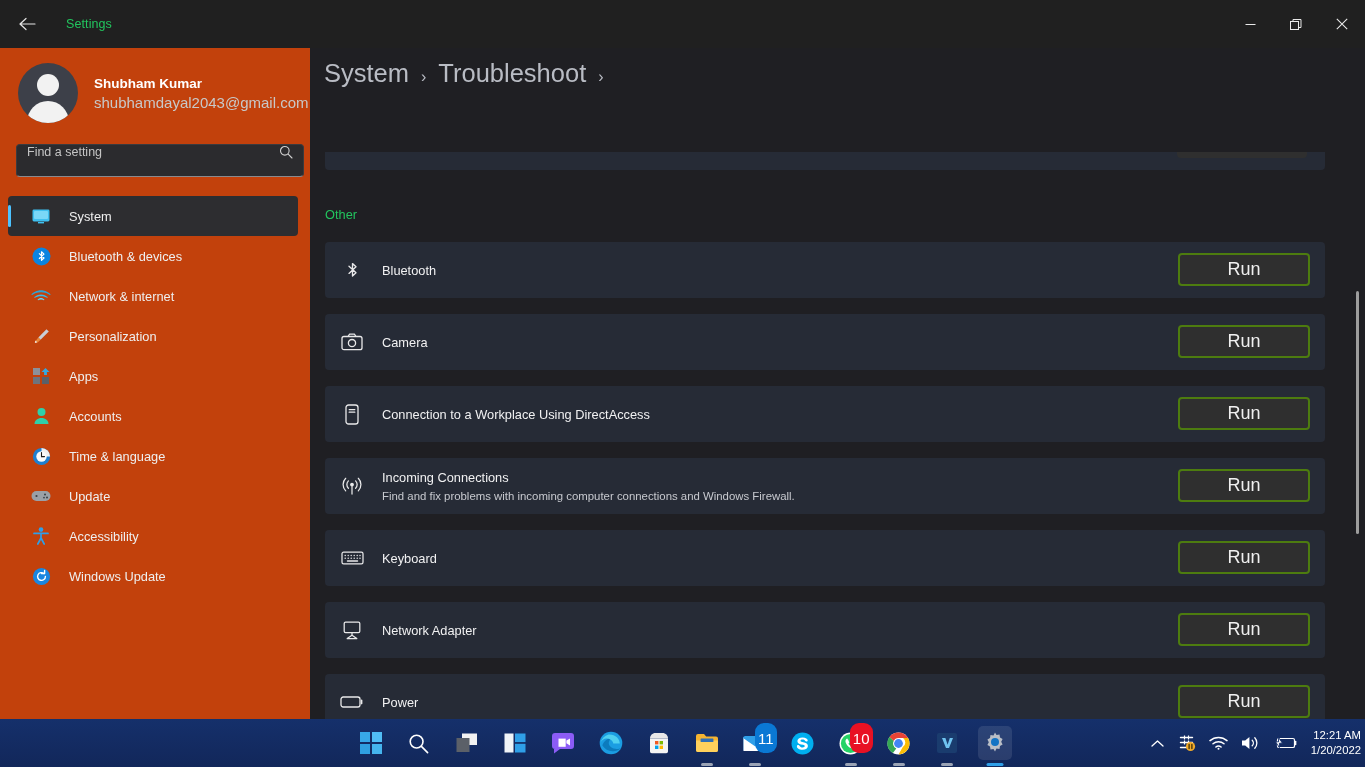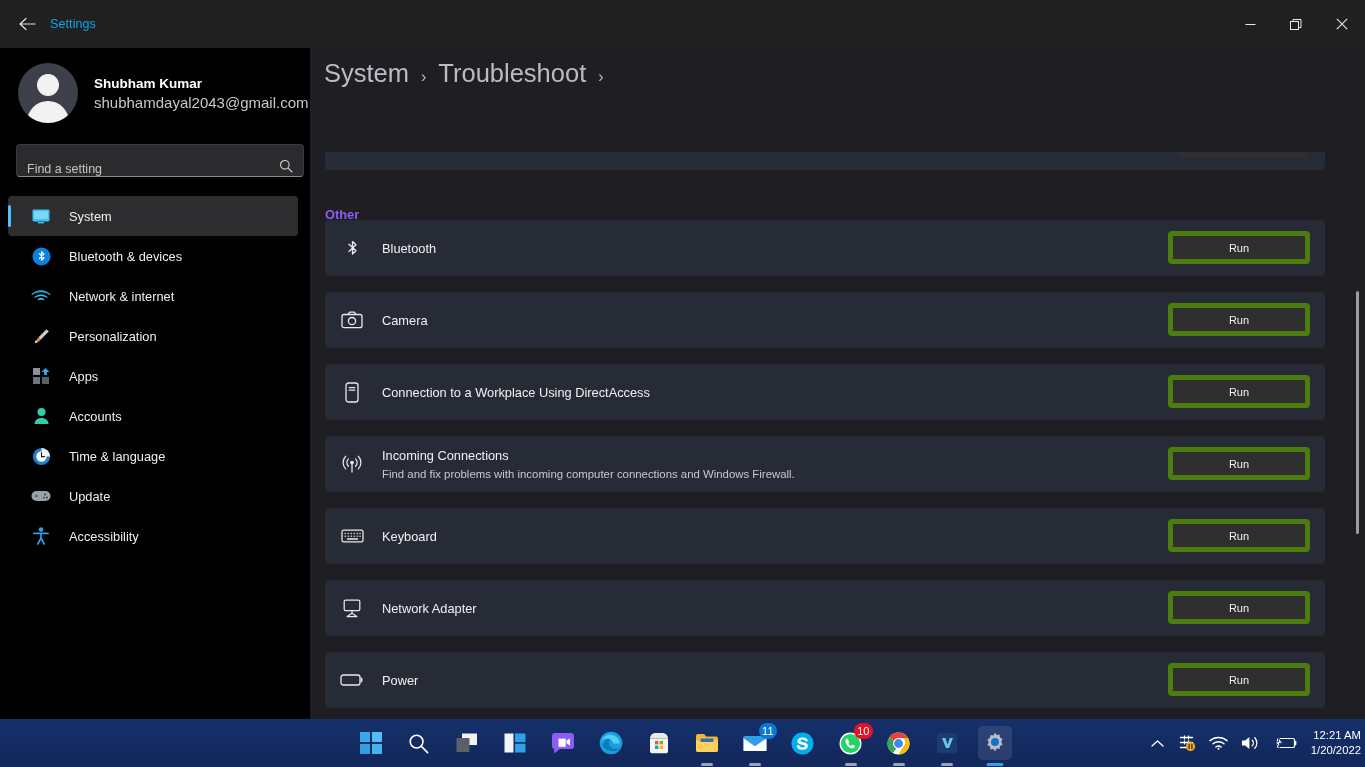--- a/index.html
+++ b/index.html
@@ -14,32 +14,32 @@
   
   .titlebar {
     position: absolute; top: 0; left: 0; width: 1365px; height: 48px;
     background: #202020; display: flex; align-items: center;
   }
   .back-btn {
     width: 44px; height: 32px; margin-left: 6px; border-radius: 4px;
     display: flex; align-items: center; justify-content: center;
     color: #e6e6e6; font-size: 17px;
   }
-  .title-text { margin-left: 0; font-size: 12.5px; color: #0ea5e9; letter-spacing: .1px; }
+  .title-text { margin-left: 16px; font-size: 12.5px; color: #22c55e; letter-spacing: .1px; }
   .win-controls { position: absolute; right: 0; top: 0; height: 48px; display: flex; }
   .win-btn {
     width: 46px; height: 48px; display: flex; align-items: center; justify-content: center;
     color: #e8e8e8;
   }
   .win-btn svg { display: block; }
 
   
   .sidebar {
     position: absolute; top: 48px; left: 0; width: 310px; height: 671px;
-    background: #000000;
+    background: #c2410c;
   }
   .account { display: flex; align-items: center; padding: 12px 0 0 18px; height: 78px; }
   .avatar {
     width: 60px; height: 60px; border-radius: 50%; background: #3d4049;
     position: relative; overflow: hidden; flex: 0 0 auto;
   }
   .avatar .head {
     position: absolute; width: 22px; height: 22px; border-radius: 50%;
     background: #f2f2f2; left: 19px; top: 11px;
   }
@@ -47,21 +47,21 @@
     position: absolute; width: 42px; height: 30px; border-radius: 21px 21px 0 0;
     background: #f2f2f2; left: 9px; top: 38px;
   }
   .acct-text { margin-left: 16px; }
   .acct-name { font-size: 13.5px; font-weight: bold; color: #ffffff; line-height: 18px; }
   .acct-mail { font-size: 15px; color: #c8c8c8; line-height: 17px; margin-top: 1px; }
 
   .searchbox {
     margin: 18px 0 0 16px; width: 288px; height: 33px; background: #2b2b2e;
     border: 1px solid #3a3a3e; border-bottom: 1px solid #8a8a8e;
-    border-radius: 4px; display: flex; align-items: flex-end; padding: 0 10px;
+    border-radius: 4px; display: flex; align-items: flex-start; padding: 0 10px;
   }
   .searchbox input {
     flex: 1; background: transparent; border: none; outline: none;
     color: #d6d6d6; font-size: 12.5px; font-family: "Liberation Sans", sans-serif;
   }
   .searchbox input::placeholder { color: #c5c5c5; }
   .search-icon { color: #d0d0d0; font-size: 13px; }
 
   .navlist { margin-top: 19px; }
   .navitem {
@@ -94,39 +94,39 @@
     position: absolute; left: 15px; top: 48px; width: 1000px; height: 18px;
     background: #262b36; border-radius: 0 0 4px 4px;
   }
   .partial-top-btn {
     position: absolute; right: 18px; top: 0; width: 130px; height: 6px;
     background: #2f2f2f; border-radius: 0 0 4px 4px;
   }
 
   .section-head {
     position: absolute; left: 15px; top: 103px;
-    font-size: 12.8px; font-weight: bold; color: #8b5cf6;
-  }
-
-  .rows { position: absolute; left: 15px; top: 116px; width: 1000px; }
+    font-size: 12.8px; font-weight: normal; color: #22c55e;
+  }
+
+  .rows { position: absolute; left: 15px; top: 138px; width: 1000px; }
   .row {
     position: relative; width: 1000px; height: 56px; background: #262b36;
     border-radius: 4px; margin-bottom: 16px; display: flex; align-items: center;
   }
   .row-ico {
     width: 24px; height: 24px; margin-left: 15px; flex: 0 0 auto;
     display: flex; align-items: center; justify-content: center; color: #e9e9ea;
   }
   .row-text { margin-left: 18px; }
   .row-title { font-size: 12.8px; color: #f1f1f2; line-height: 17px; }
   .row-sub { font-size: 11.4px; color: #c7c9cf; line-height: 16px; margin-top: 2px; }
   .run-btn {
-    position: absolute; right: 15px; top: 11px; width: 142px; height: 33px;
-    background: #2f2f2f; border: 5px solid #4d7c0f; border-radius: 4px;
-    color: #f0f0f0; font-size: 11px; font-family: "Liberation Sans", sans-serif;
+    position: absolute; right: 15px; top: 11px; width: 132px; height: 33px;
+    background: #2f2f2f; border: 2px solid #4d7c0f; border-radius: 4px;
+    color: #f0f0f0; font-size: 18px; font-family: "Liberation Sans", sans-serif;
     display: flex; align-items: center; justify-content: center;
   }
 
   
   .scrollbar-track {
     position: absolute; right: 3px; top: 56px; width: 9px; height: 615px;
   }
   .scrollbar-thumb {
     position: absolute; left: 3px; top: 131px; width: 3px; height: 243px;
     background: #9d9d9d; border-radius: 2px;
@@ -145,22 +145,22 @@
     position: relative; width: 34px; height: 34px; border-radius: 5px;
     display: flex; align-items: center; justify-content: center;
   }
   .tb-item.active { background: rgba(255,255,255,.10); }
   .tb-indicator {
     position: absolute; bottom: -6px; left: 50%; transform: translateX(-50%);
     width: 12px; height: 3px; border-radius: 2px; background: #9aa3b5;
   }
   .tb-indicator.wide { width: 17px; background: #2f9fe8; }
   .tb-badge {
-    position: absolute; top: -3px; right: -5px; min-width: 17px; height: 16px;
-    border-radius: 9px; background: #e81123; color: #fff; font-size: 11px;
+    position: absolute; top: -3px; right: -5px; min-width: 17px; height: 30px;
+    border-radius: 9px; background: #e81123; color: #fff; font-size: 15px;
     display: flex; align-items: center; justify-content: center; padding: 0 3px;
     font-family: "Liberation Sans", sans-serif;
   }
   .tb-badge.blue { background: #0a78d4; }
 
   .tray {
     position: absolute; right: 0; top: 0; height: 48px;
     display: flex; align-items: center; gap: 13px; padding-right: 4px;
   }
   .tray-ico { color: #ffffff; display: flex; align-items: center; justify-content: center; }
@@ -315,20 +315,30 @@
         <span class="nav-ico">
           <svg width="18" height="19" viewBox="0 0 18 19">
               <circle cx="9" cy="2.6" r="2.3" fill="#2f9fe8"></circle>
               <path d="M2 6.4h14M9 6v5M9 11l-3.2 6M9 11l3.2 6" stroke="#2f9fe8" stroke-width="1.7" fill="none" stroke-linecap="round"></path>
             </svg>
         </span>
         <span class="nav-label">Accessibility</span>
       </div>
 
 
+      <div class="navitem">
+        <span class="nav-ico">
+          <svg width="19" height="19" viewBox="0 0 19 19">
+              <circle cx="9.5" cy="9.5" r="8.6" fill="#1a86e0"></circle>
+              <path d="M13.4 9.5a3.9 3.9 0 1 1-1.4-3" stroke="#fff" stroke-width="1.4" fill="none" stroke-linecap="round"></path>
+              <path d="M12.6 3.4v3.2h-3.2" stroke="#fff" stroke-width="1.4" fill="none" stroke-linecap="round" stroke-linejoin="round"></path>
+            </svg>
+        </span>
+        <span class="nav-label">Windows Update</span>
+      </div>
     </div>
   </div>
 
   <div class="main">
     <div class="breadcrumb">
       <span class="crumb">System</span>
       <span class="crumb-sep">›</span>
       <span class="crumb">Troubleshoot</span>
       <span class="crumb-sep">›</span>
     </div>

